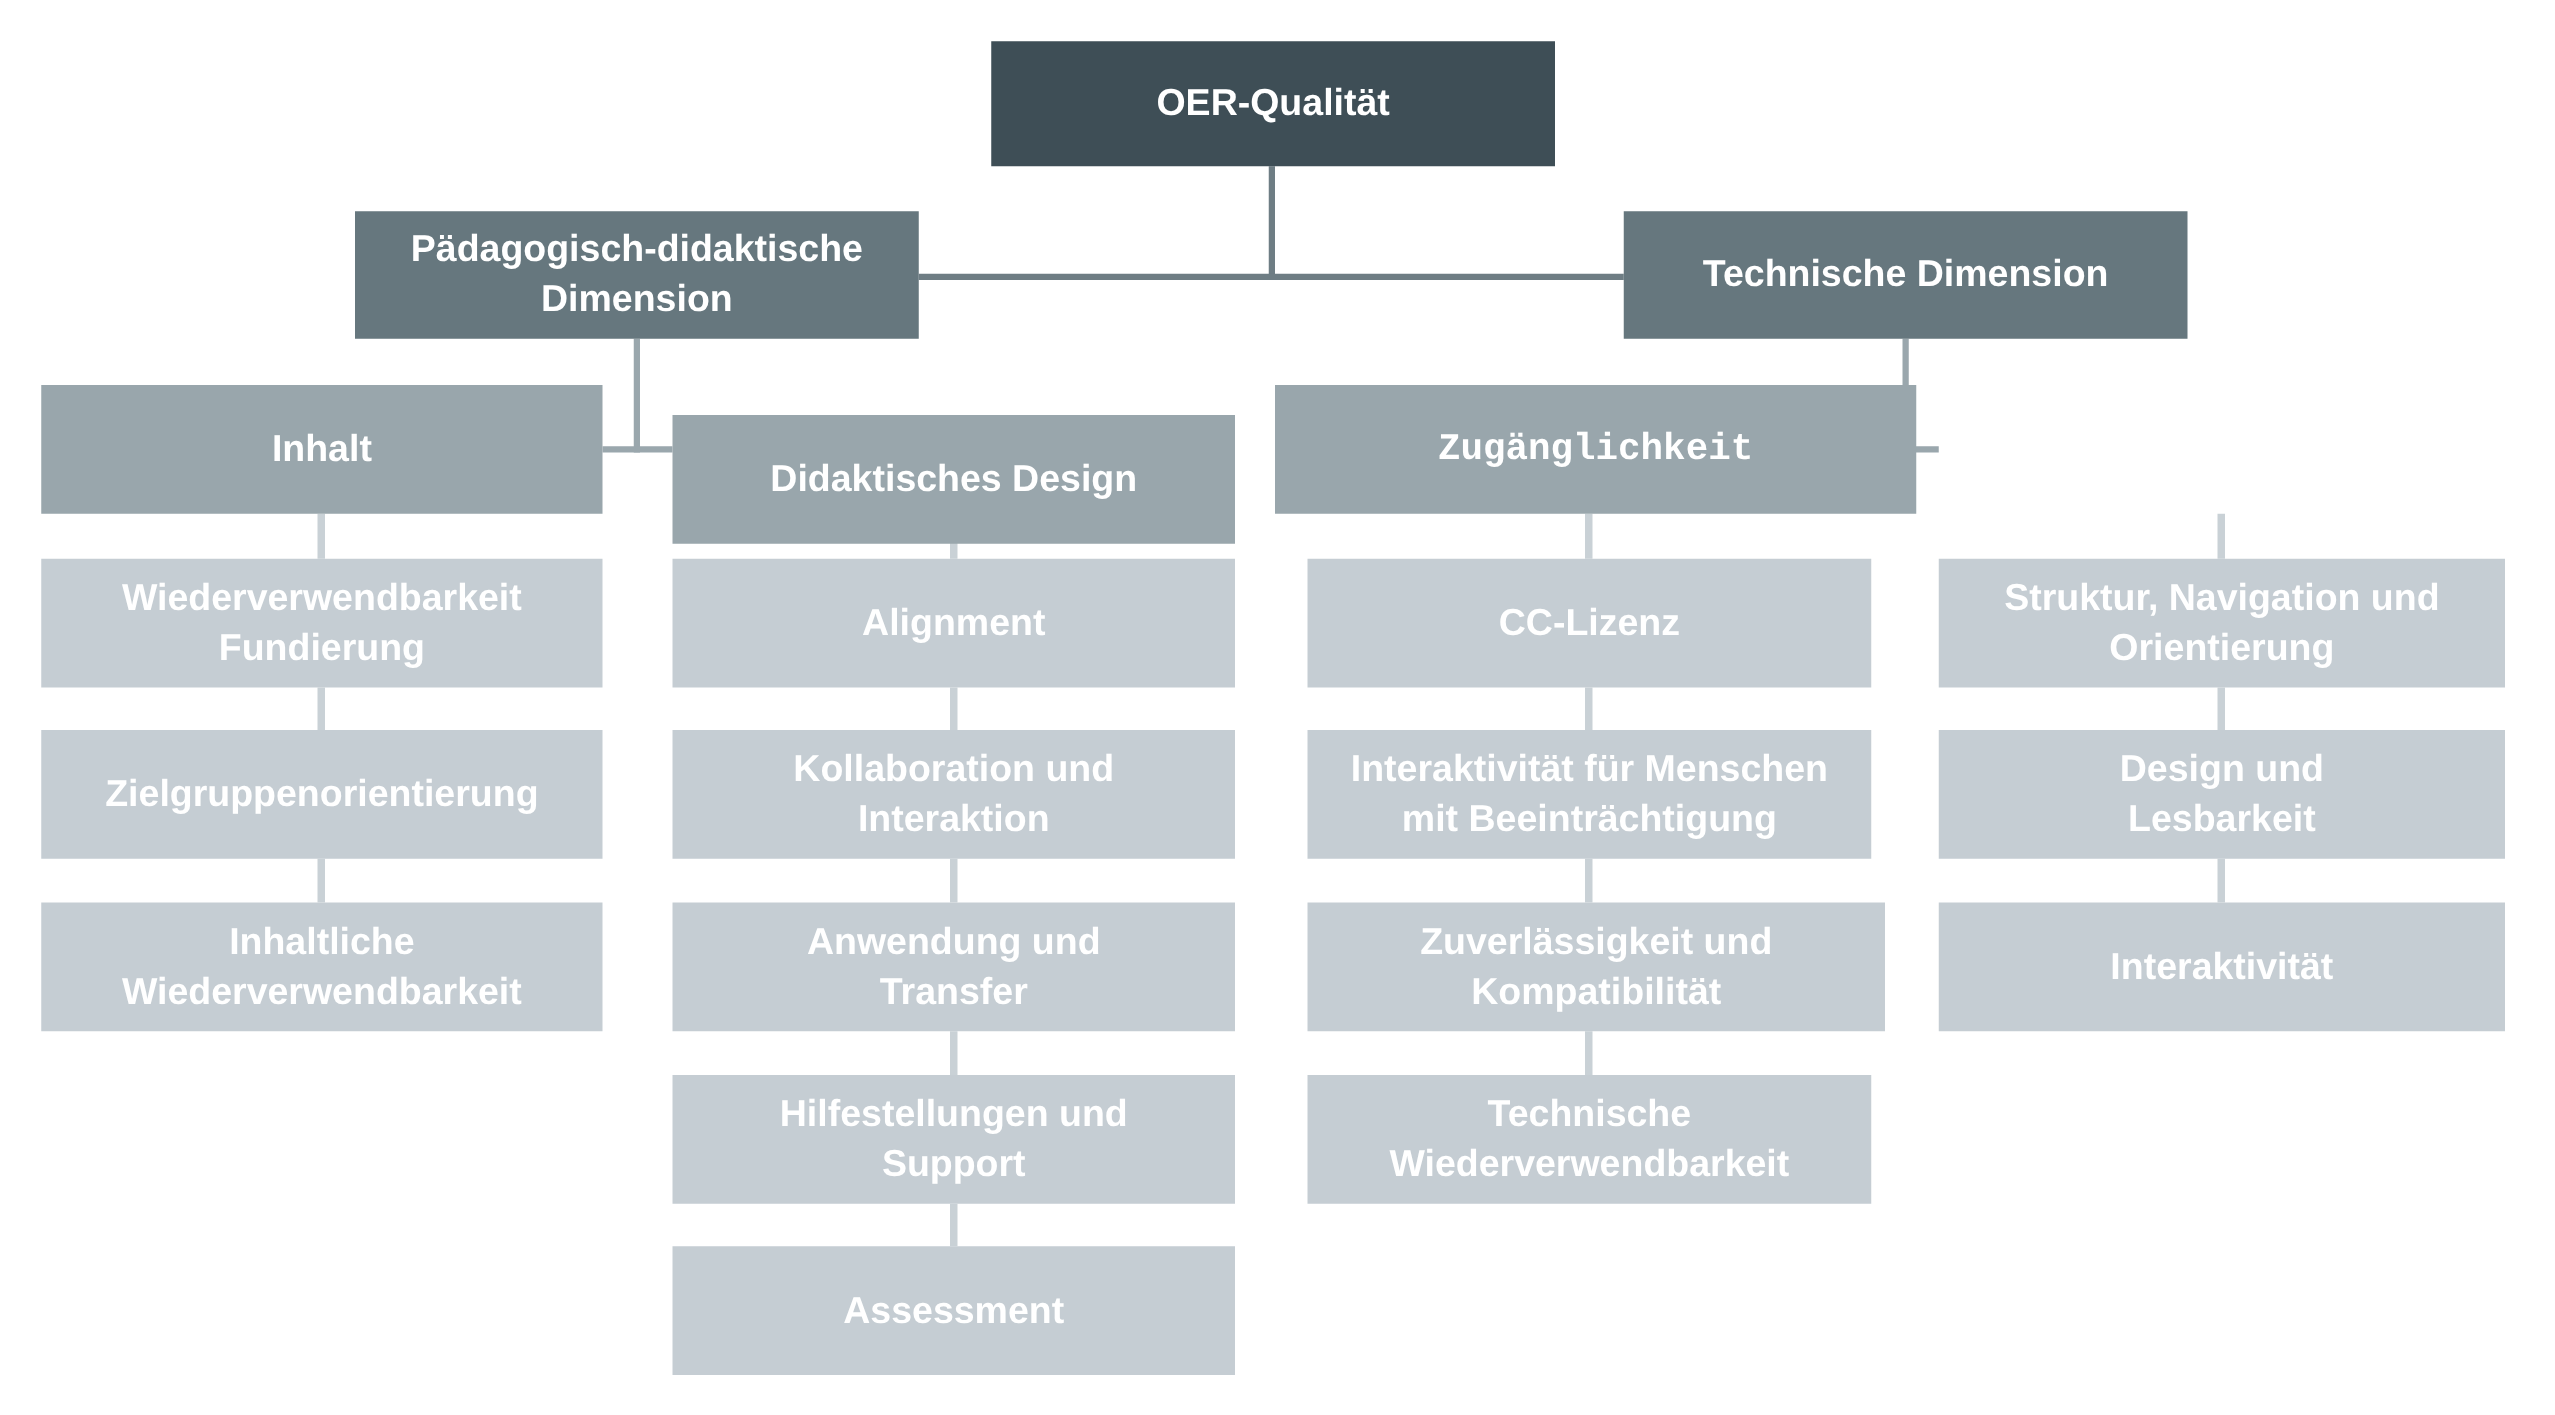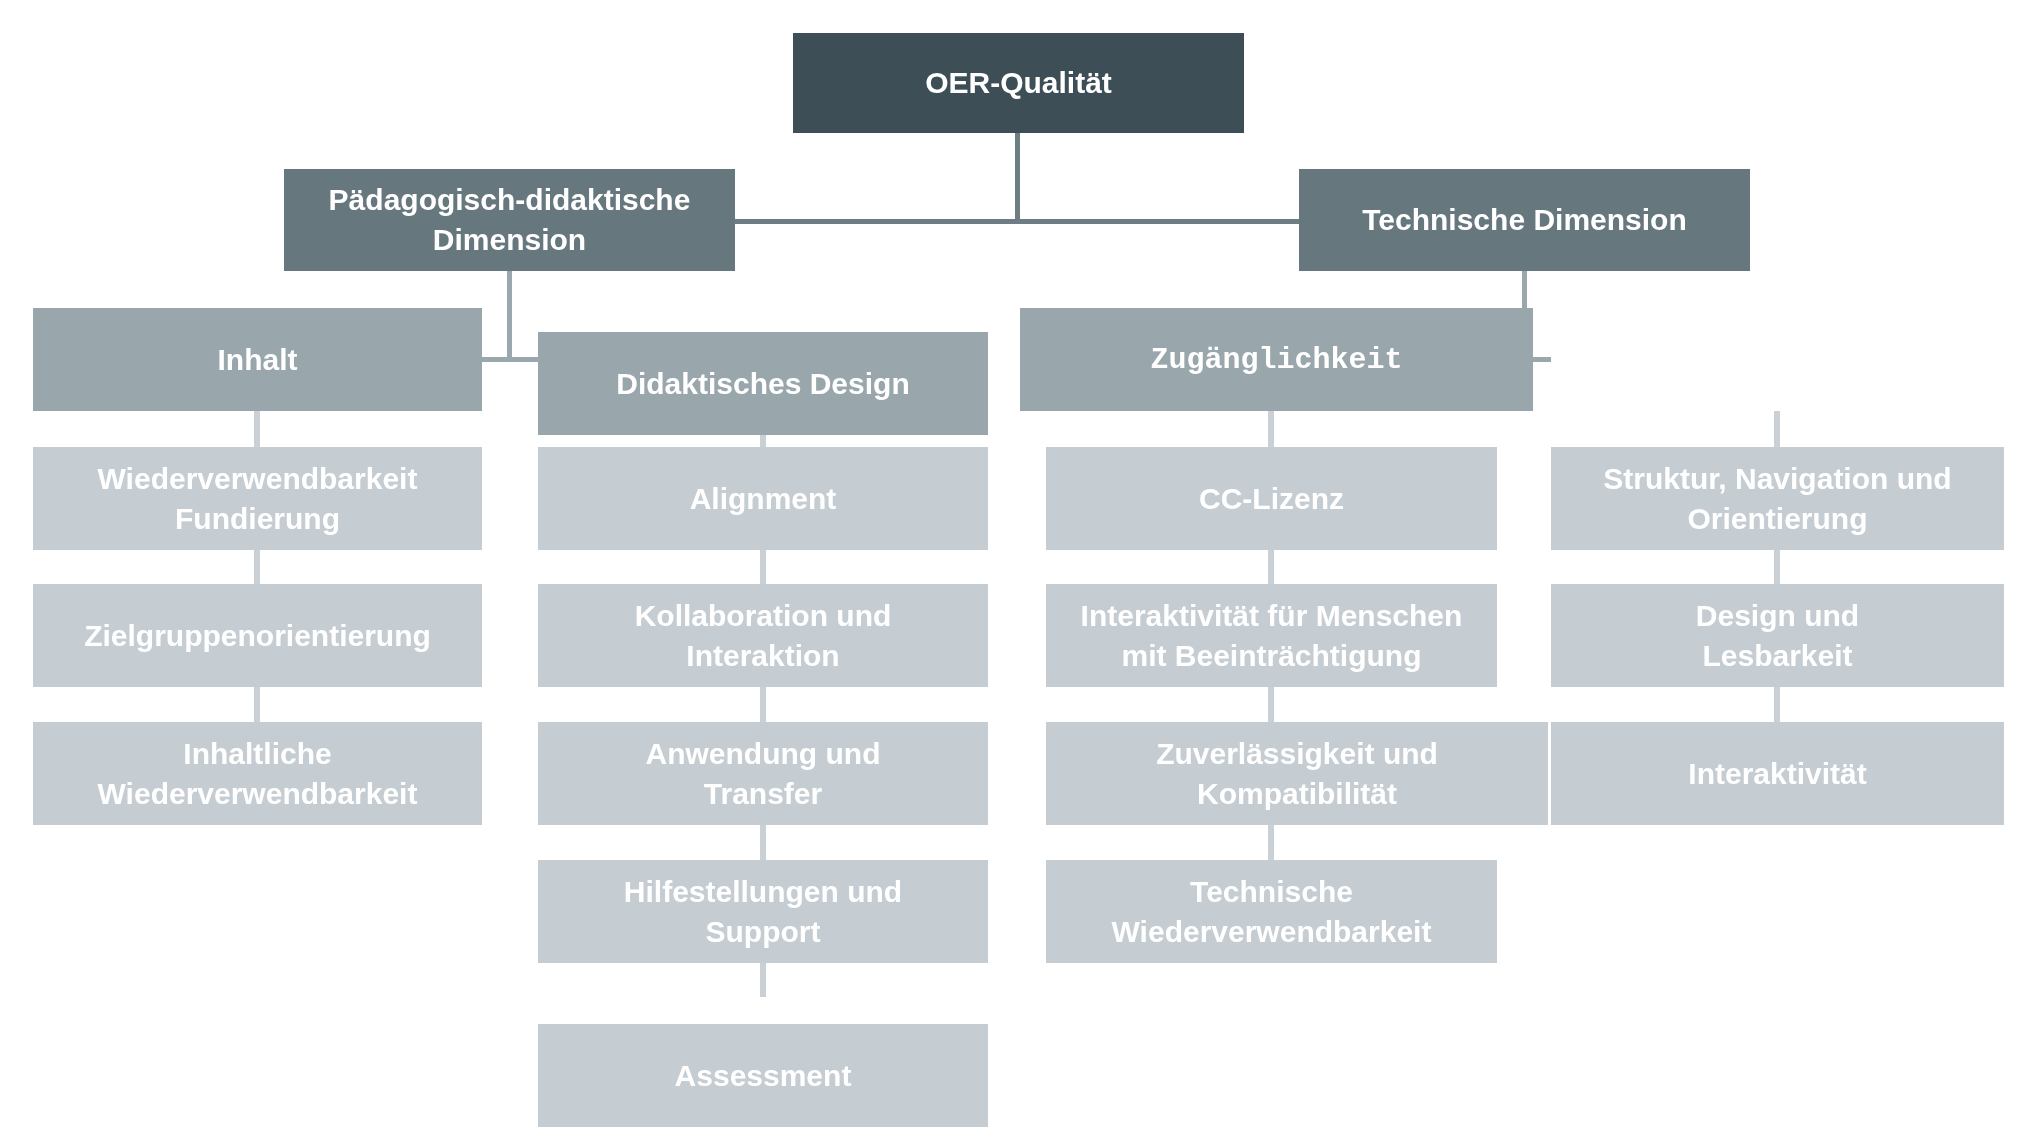--- a/index.html
+++ b/index.html
@@ -86,26 +86,26 @@
   <div class="box child" style="left:33px; top:722px; width:449px; height:103px;">Inhaltliche
 Wiederverwendbarkeit</div>
 
   <div class="box child" style="left:538px; top:447px; width:450px; height:103px;">Alignment</div>
   <div class="box child" style="left:538px; top:584px; width:450px; height:103px;">Kollaboration und
 Interaktion</div>
   <div class="box child" style="left:538px; top:722px; width:450px; height:103px;">Anwendung und
 Transfer</div>
   <div class="box child" style="left:538px; top:860px; width:450px; height:103px;">Hilfestellungen und
 Support</div>
-  <div class="box child" style="left:538px; top:997px; width:450px; height:103px;margin-top:27px;">Assessment</div>
+  <div class="box child" style="left:538px; top:997px; width:450px; height:103px;">Assessment</div>
 
   <div class="box child" style="left:1046px; top:447px; width:451px; height:103px;">CC-Lizenz</div>
   <div class="box child" style="left:1046px; top:584px; width:451px; height:103px;">Interaktivität für Menschen
 mit Beeinträchtigung</div>
-  <div class="box child" style="left:1046px; top:722px; width:502px; height:103px;">Zuverlässigkeit und
+  <div class="box child" style="left:1046px; top:722px; width:462px; height:103px;">Zuverlässigkeit und
 Kompatibilität</div>
   <div class="box child" style="left:1046px; top:860px; width:451px; height:103px;">Technische
 Wiederverwendbarkeit</div>
 
   <div class="box child" style="left:1551px; top:447px; width:453px; height:103px;">Struktur, Navigation und
 Orientierung</div>
   <div class="box child" style="left:1551px; top:584px; width:453px; height:103px;">Design und
 Lesbarkeit</div>
   <div class="box child" style="left:1551px; top:722px; width:453px; height:103px;">Interaktivität</div>
 

